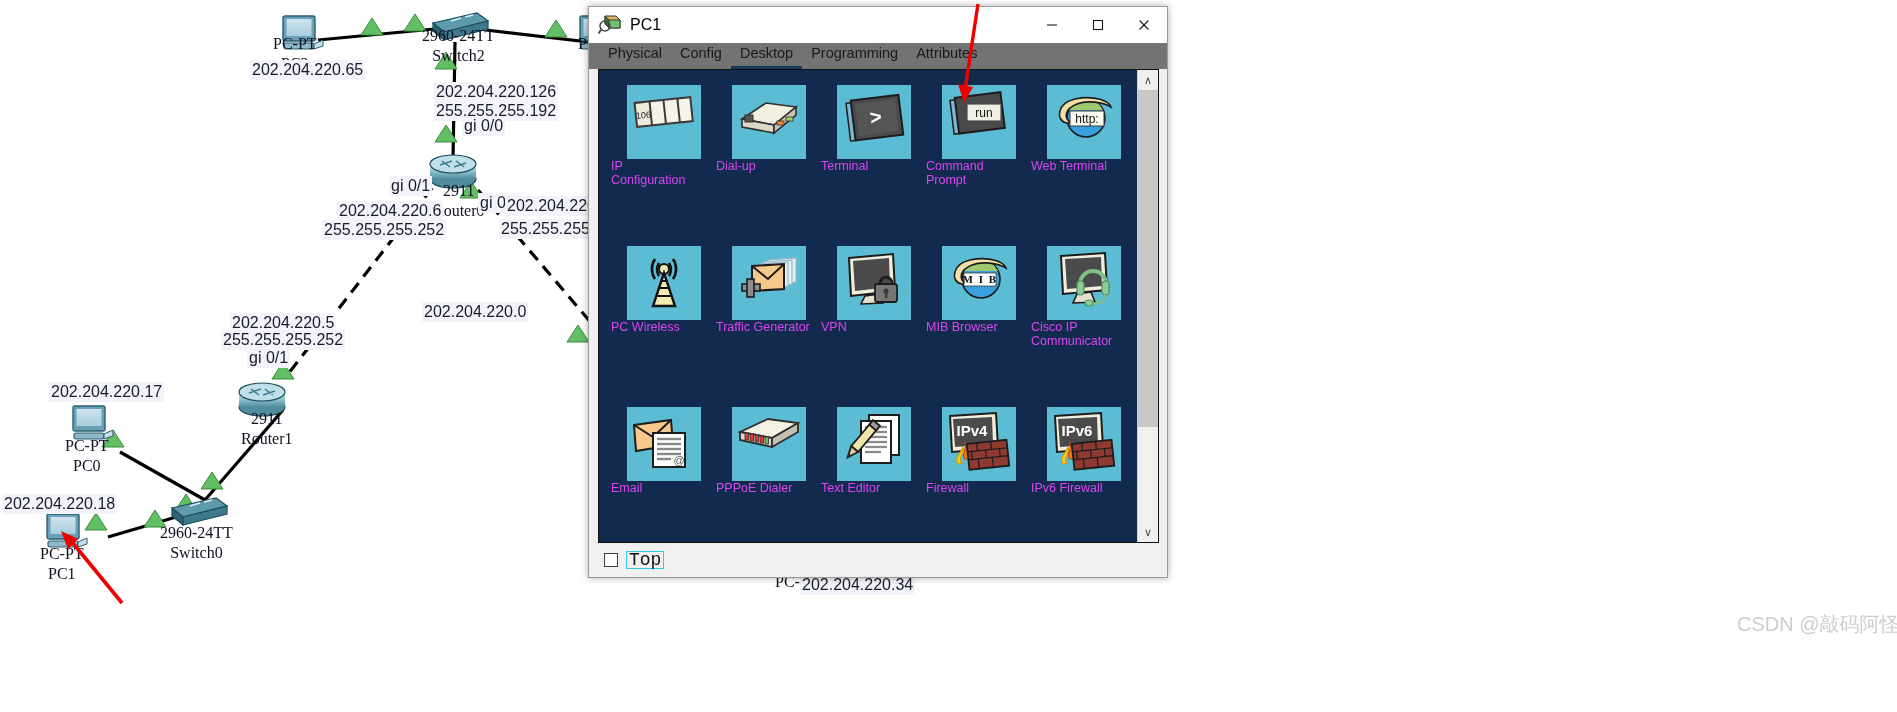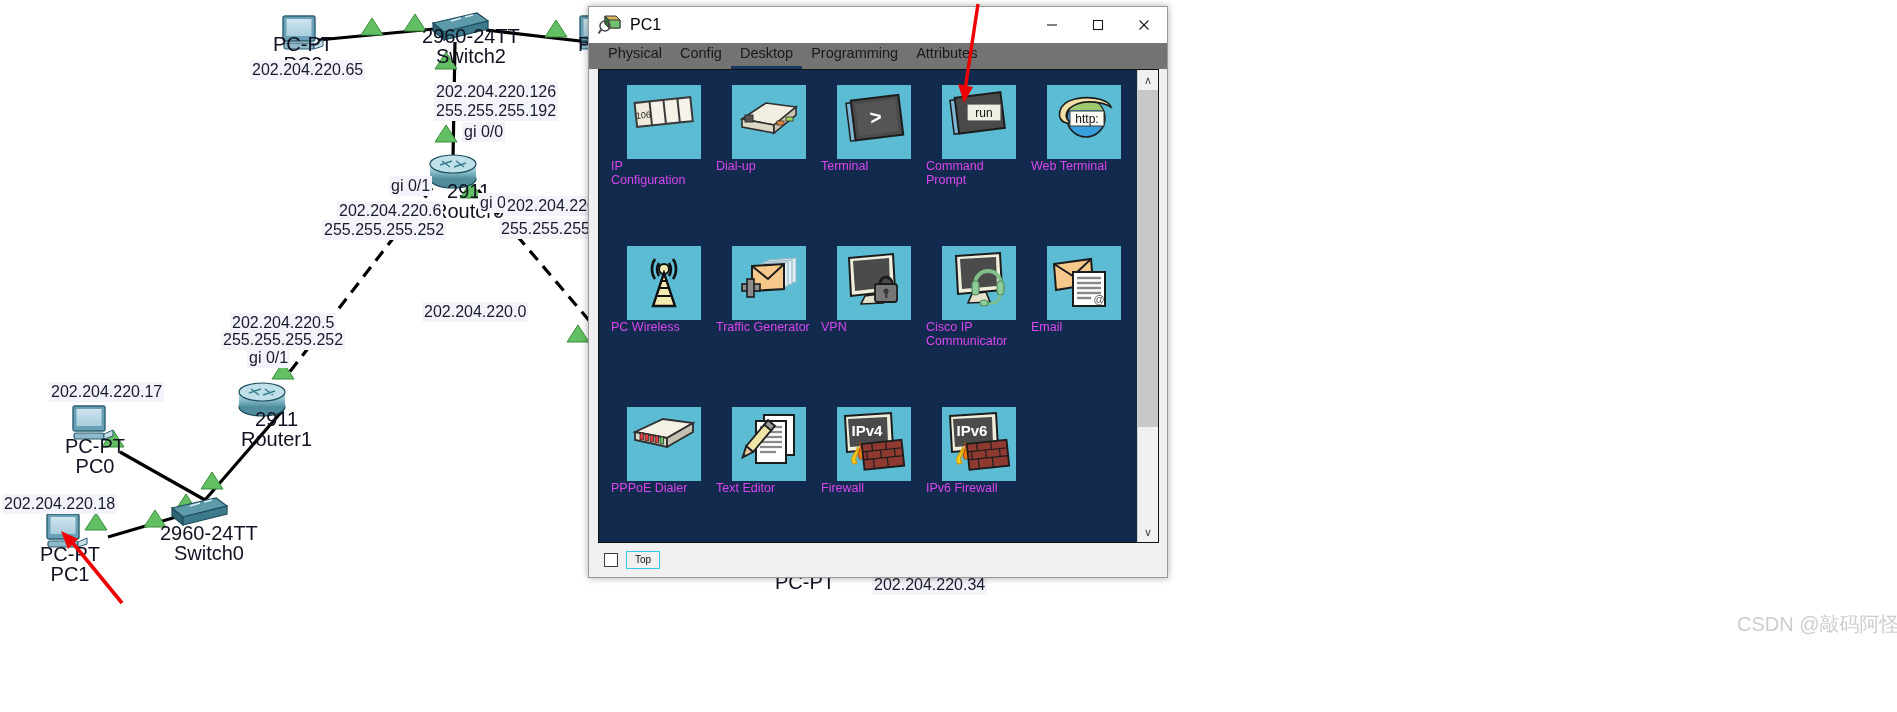--- a/index.html
+++ b/index.html
@@ -21,22 +21,22 @@
     font-family: "Liberation Sans", sans-serif;
     font-size: 16px;
     color: #1a1a2e;
     white-space: nowrap;
     background: #f3f4fa;
     padding: 0 2px;
     line-height: 20px;
   }
   .dev-label {
     position: absolute;
-    font-family: Liberation Sans, sans-serif;
-    font-size: 20px;
+    font-family: Liberation Serif, serif;
+    font-size: 16px;
     color: #111122;
     white-space: nowrap;
     text-align: center;
     line-height: 20px;
     background: transparent;
   }
   .watermark {
     position: absolute;
     font-family: "Liberation Sans", sans-serif;
     font-size: 20px;
@@ -142,23 +142,23 @@
 
   .win-footer {
     flex: 0 0 34px; display: flex; align-items: center; padding-left: 6px;
     background: #f0f0f0;
   }
   .cbox {
     width: 14px; height: 14px; background: #fff; border: 1px solid #3c3c3c;
     flex: 0 0 14px;
   }
   .top-label {
-    margin-left: 8px; font-size: 10px; color: #111; border: 1px solid #35c8e8;
-    padding: 0 8px; line-height: 16px;
-    font-family: Liberation Sans, sans-serif;
+    margin-left: 8px; font-size: 18px; color: #111; border: 1px solid #35c8e8;
+    padding: 0 2px; line-height: 16px;
+    font-family: Liberation Mono, monospace;
   }
 
   
   .red-arrow { position: absolute; pointer-events: none; }
 </style>
 </head>
 <body>
 
 <div id="root">
 
@@ -300,34 +300,34 @@
       <div>PC-PT</div>
       <div>PC1</div>
     </div>
     <div class="dev-label" style="left:775px;top:572px;">
       <div>PC-PT</div>
     </div>
 
     <div class="net-label" style="left:250px;top:60px;">202.204.220.65</div>
     <div class="net-label" style="left:434px;top:82px;">202.204.220.126</div>
     <div class="net-label" style="left:434px;top:101px;">255.255.255.192</div>
-    <div class="net-label" style="left:462px;top:122px;">gi 0/0</div>
+    <div class="net-label" style="left:462px;top:116px;">gi 0/0</div>
     <div class="net-label" style="left:389px;top:176px;">gi 0/1</div>
     <div class="net-label" style="left:478px;top:193px;">gi 0/2</div>
     <div class="net-label" style="left:337px;top:201px;">202.204.220.6</div>
     <div class="net-label" style="left:322px;top:220px;">255.255.255.252</div>
     <div class="net-label" style="left:505px;top:196px;">202.204.220.9</div>
     <div class="net-label" style="left:499px;top:219px;">255.255.255.252</div>
     <div class="net-label" style="left:422px;top:302px;">202.204.220.0</div>
     <div class="net-label" style="left:230px;top:313px;">202.204.220.5</div>
     <div class="net-label" style="left:221px;top:330px;">255.255.255.252</div>
     <div class="net-label" style="left:247px;top:348px;">gi 0/1</div>
     <div class="net-label" style="left:49px;top:382px;">202.204.220.17</div>
     <div class="net-label" style="left:2px;top:494px;">202.204.220.18</div>
-    <div class="net-label" style="left:872px;top:575px;">202.204.220.34</div>
+    <div class="net-label" style="left:800px;top:575px;">202.204.220.34</div>
   </div>
 
   <div id="pc1-window">
 
     <div class="titlebar">
       <div class="title-icon">
         <svg viewBox="0 0 26 22" width="26" height="22">
           <path d="M7,2 L18,2 L22,6 L22,14 L11,14 L7,10 Z" fill="#d8b35a" stroke="#3a3a3a" stroke-width="1"></path>
           <path d="M7,2 L11,6 L11,14 L7,10 Z" fill="#2f7a3a" stroke="#3a3a3a" stroke-width="1"></path>
           <path d="M11,6 L22,6 L22,14 L11,14 Z" fill="#6fc06f" stroke="#3a3a3a" stroke-width="1"></path>
@@ -504,20 +504,34 @@
                   <path d="M43,38 a6,7 0 0,1 12,0" fill="none" stroke="#1c1c1c" stroke-width="3"></path>
                   <circle cx="49" cy="45" r="2.6" fill="#3a3a3a"></circle>
                   <rect x="48" y="46" width="2.4" height="6" fill="#3a3a3a"></rect>
                 </svg>
               </div>
               <div class="icon-caption">
                 <div>VPN</div>
               </div>
             </div>
 
+            <div class="desk-icon">
+              <div class="icon-tile">
+                <svg viewBox="0 0 74 74" width="74" height="74">
+                  <circle cx="39" cy="33" r="19" fill="#3aa0dd" stroke="#1c1c1c" stroke-width="1.6"></circle>
+                  <path d="M39,14 a19,19 0 0,0 -17,11 l34,0 a19,19 0 0,0 -17,-11 z" fill="#9ec96e"></path>
+                  <path d="M20,38 C8,36 10,18 28,14 C48,10 62,16 64,22 C56,17 40,15 30,19 C18,24 16,32 24,38 Z" fill="#f2e0a8" stroke="#1c1c1c" stroke-width="1.6"></path>
+                  <rect x="22" y="27" width="32" height="13" fill="#ffffff" stroke="#3a3a3a" stroke-width="0.8"></rect>
+                  <text x="38" y="37" font-family="Liberation Serif, serif" font-size="11" fill="#111" text-anchor="middle" font-weight="bold" letter-spacing="1.5">M I B</text>
+                </svg>
+              </div>
+              <div class="icon-caption">
+                <div>MIB Browser</div>
+              </div>
+            </div>
 
             <div class="desk-icon">
               <div class="icon-tile">
                 <svg viewBox="0 0 74 74" width="74" height="74">
                   <path d="M14,10 L58,7 L60,44 L16,48 Z" fill="#f2eedc" stroke="#1c1c1c" stroke-width="2"></path>
                   <path d="M18,13 L54,11 L55,40 L20,43 Z" fill="#4b4b4b"></path>
                   <path d="M30,48 L44,46 L48,56 L26,57 Z" fill="#e6e1cc" stroke="#1c1c1c" stroke-width="1.6"></path>
                   <path d="M33,38 a13,13 0 0,1 26,0" fill="none" stroke="#7fbf8a" stroke-width="4"></path>
                   <rect x="30" y="35" width="7" height="14" rx="3.5" fill="#8ecb99" stroke="#4f8f5c" stroke-width="1.2"></rect>
                   <rect x="55" y="35" width="7" height="14" rx="3.5" fill="#8ecb99" stroke="#4f8f5c" stroke-width="1.2"></rect>

